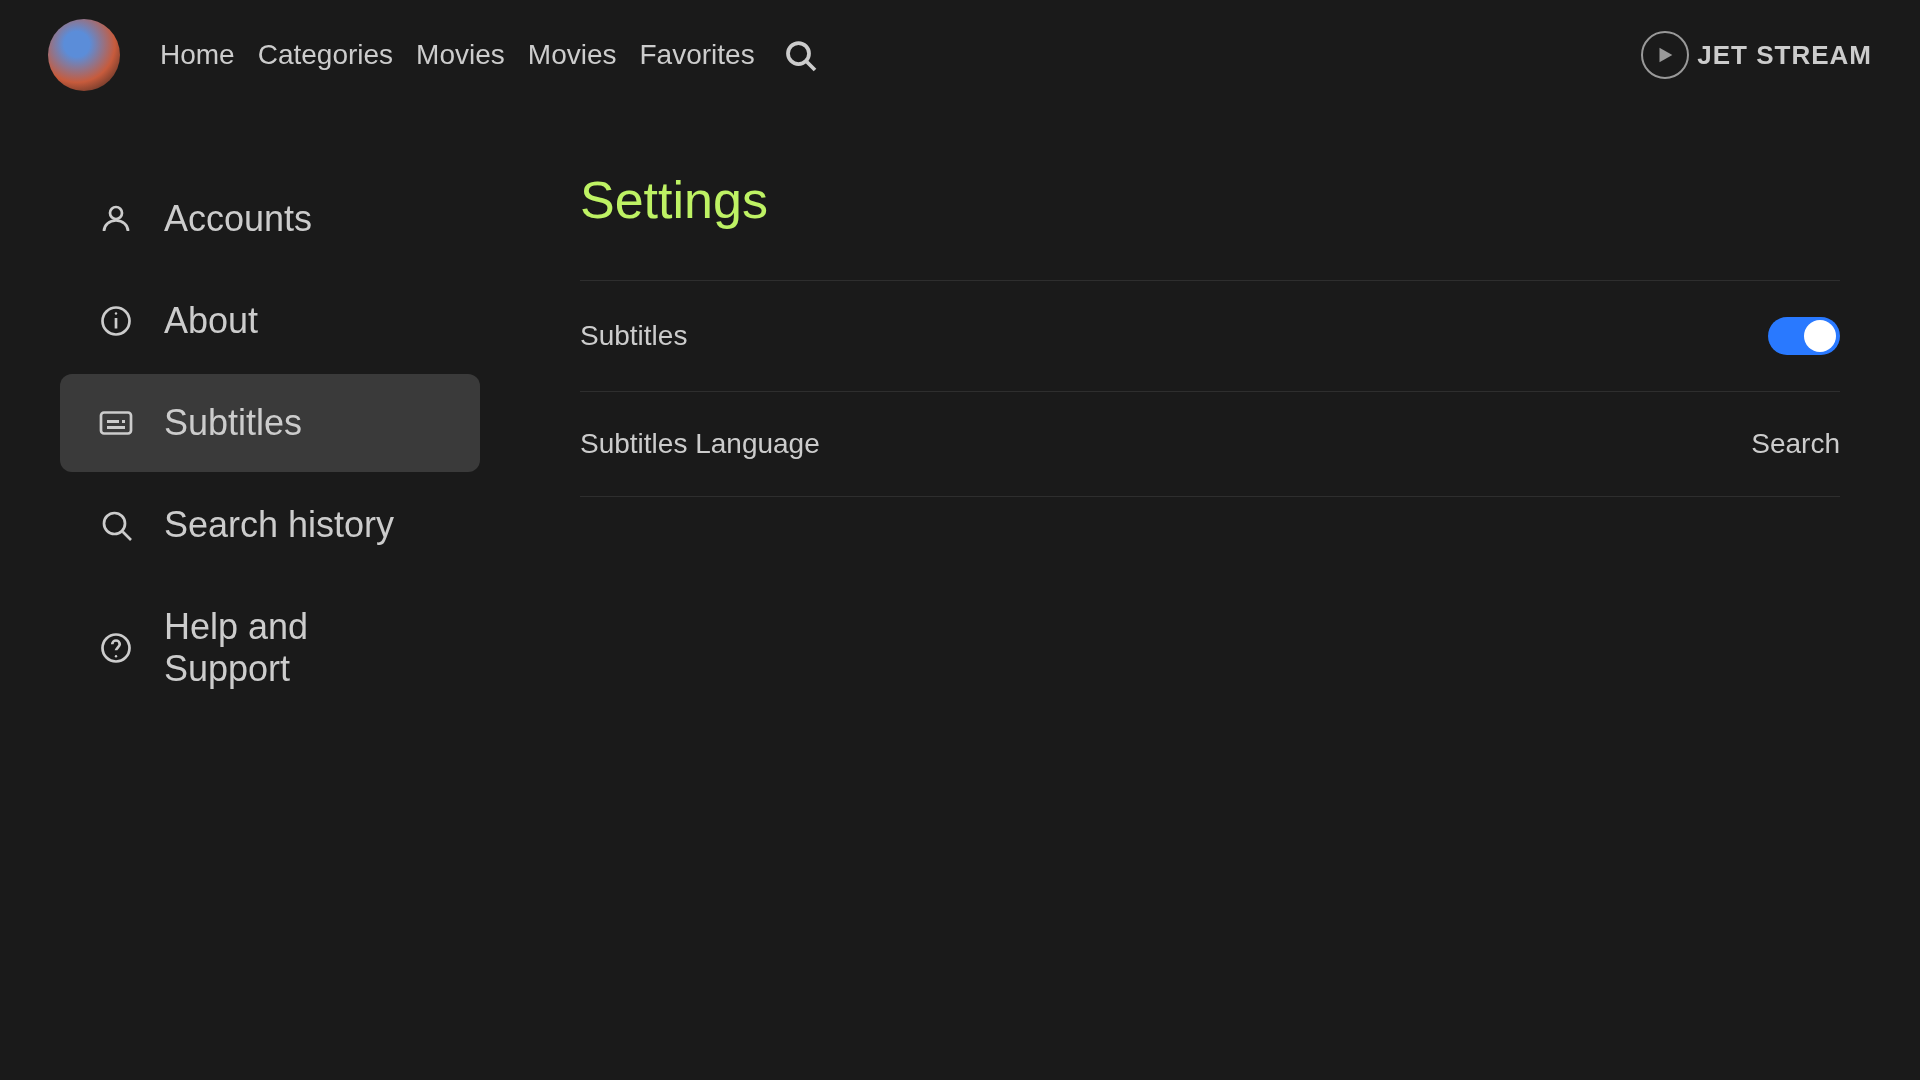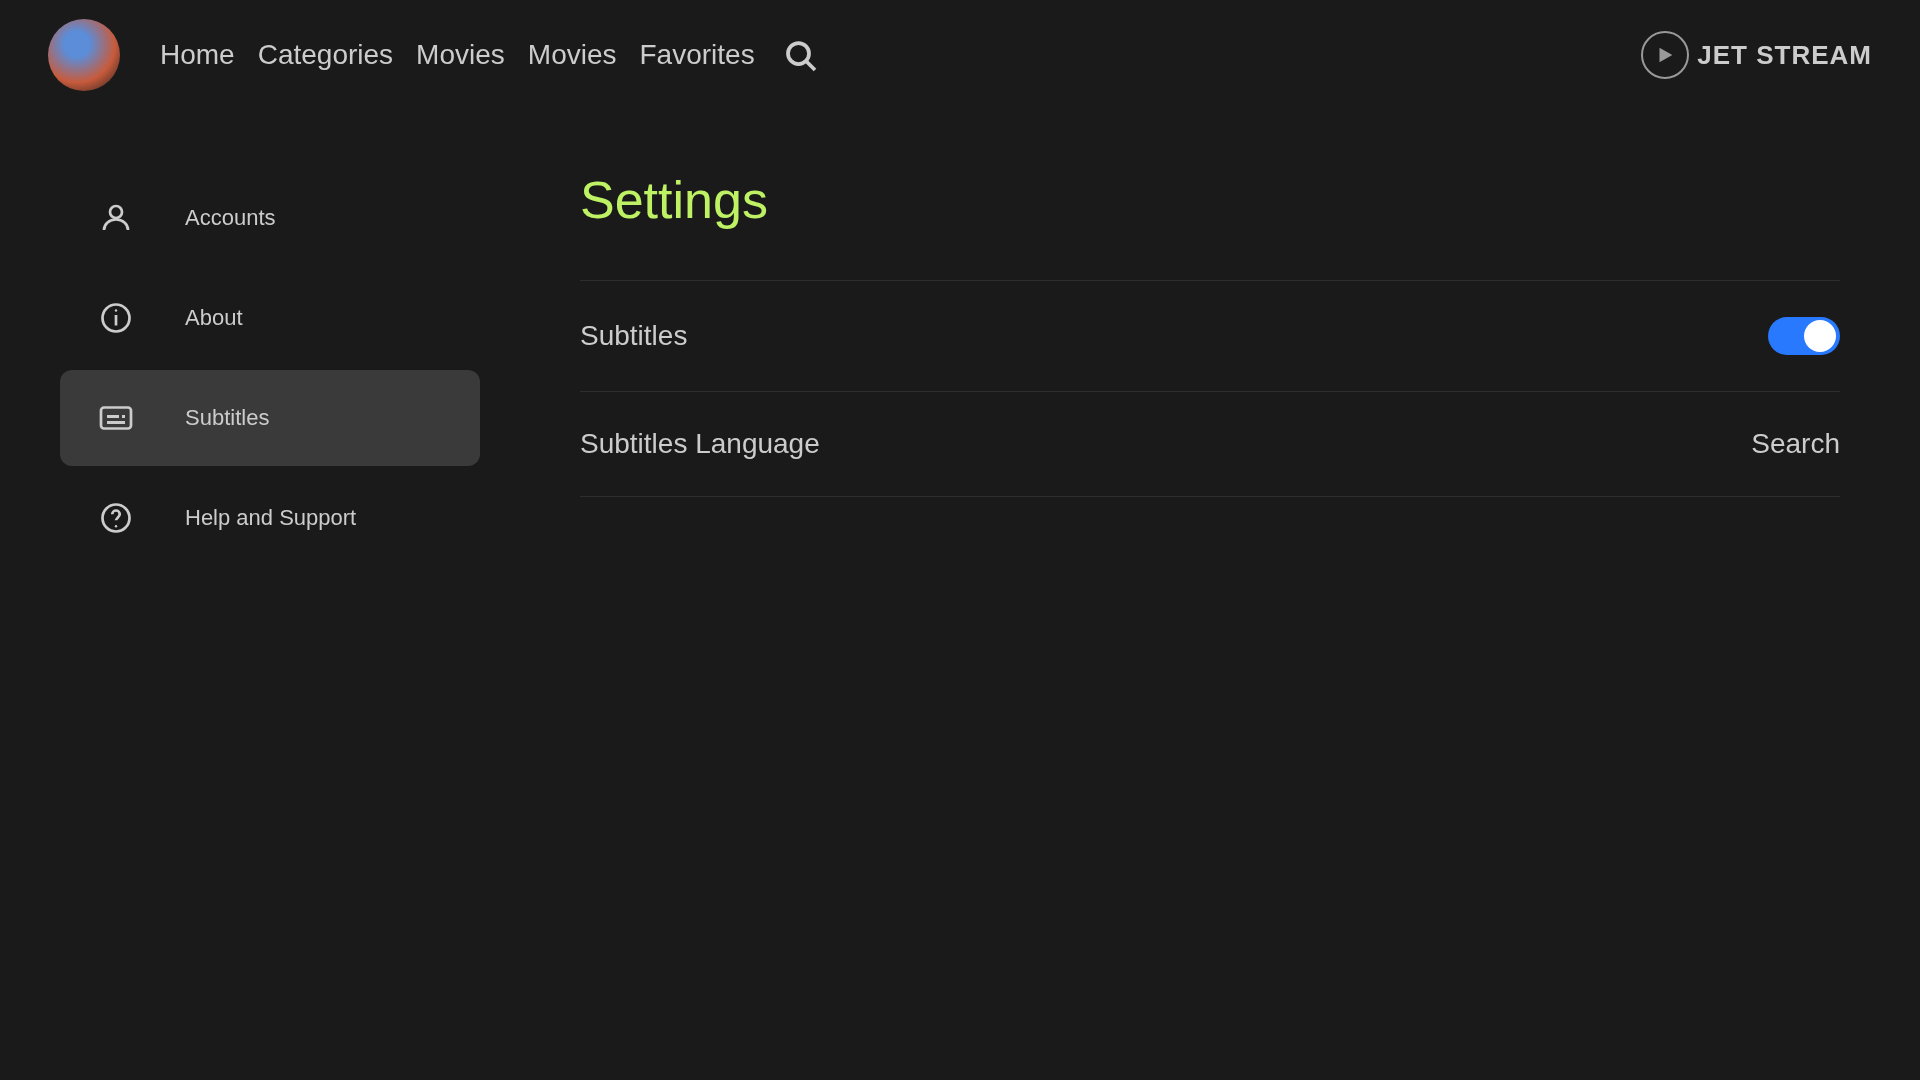--- a/index.html
+++ b/index.html
@@ -137,23 +137,22 @@
 
     .sidebar-item-icon svg {
       width: 36px;
       height: 36px;
       stroke: #cccccc;
       fill: none;
       stroke-width: 1.8;
     }
 
     .sidebar-item-label {
-      font-size: 22px;
-      color: #cccccc;
-      margin-left: 21px;
+      font-size: 36px;
+      color: #cccccc;
     }
 
     
     .settings-panel {
       flex: 1;
       padding: 60px 80px 40px 60px;
     }
 
     .settings-title {
       font-size: 52px;
@@ -265,20 +264,29 @@
           <rect x="2" y="5" width="20" height="14" rx="2"></rect>
           <line x1="6" y1="11" x2="14" y2="11" stroke-width="2"></line>
           <line x1="6" y1="15" x2="18" y2="15" stroke-width="2"></line>
           <line x1="16" y1="11" x2="18" y2="11" stroke-width="2"></line>
         </svg>
       </div>
       <span class="sidebar-item-label">Subtitles</span>
     </div>
 
 
+    <div class="sidebar-item">
+      <div class="sidebar-item-icon">
+        <svg viewBox="0 0 24 24">
+          <circle cx="11" cy="11" r="7"></circle>
+          <line x1="16.5" y1="16.5" x2="22" y2="22"></line>
+        </svg>
+      </div>
+      <span class="sidebar-item-label">Search history</span>
+    </div>
 
     <div class="sidebar-item">
       <div class="sidebar-item-icon">
         <svg viewBox="0 0 24 24">
           <circle cx="12" cy="12" r="9"></circle>
           <path d="M9.5 9.5c0-1.4 1.1-2.5 2.5-2.5s2.5 1.1 2.5 2.5c0 1.5-2.5 3-2.5 4"></path>
           <circle cx="12" cy="17.5" r="0.8" fill="#cccccc" stroke="none"></circle>
         </svg>
       </div>
       <span class="sidebar-item-label">Help and Support</span>

